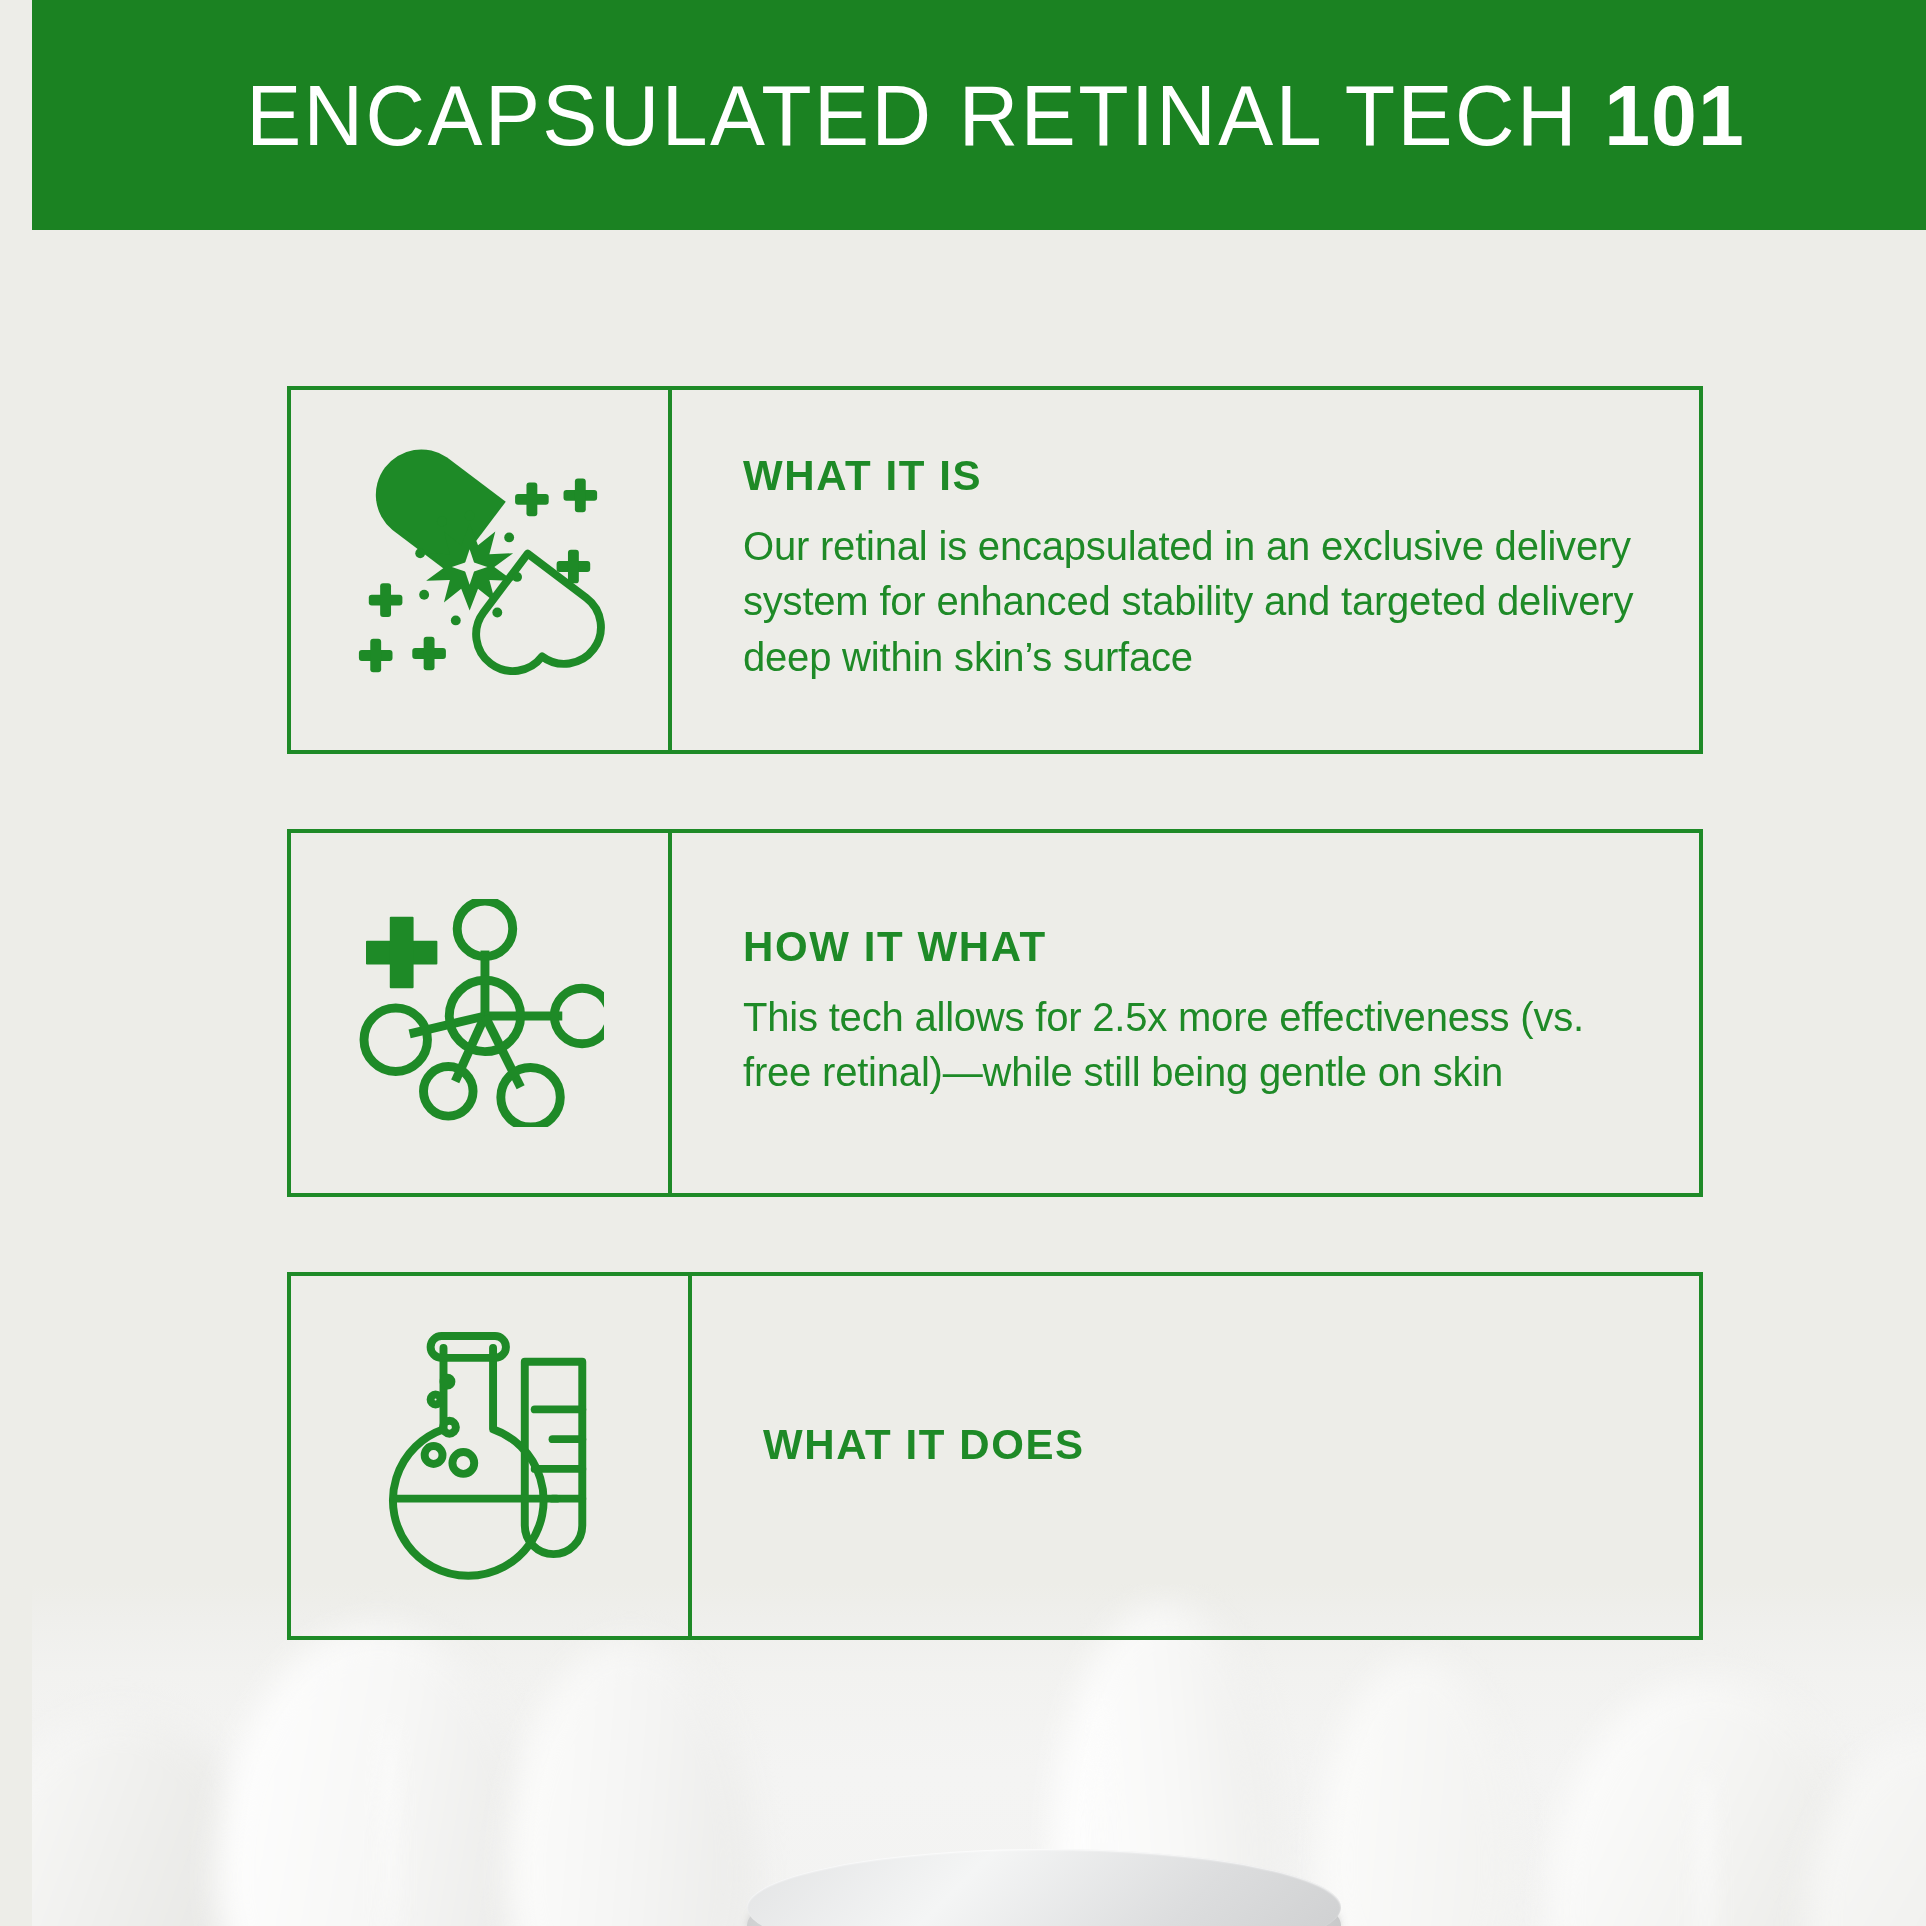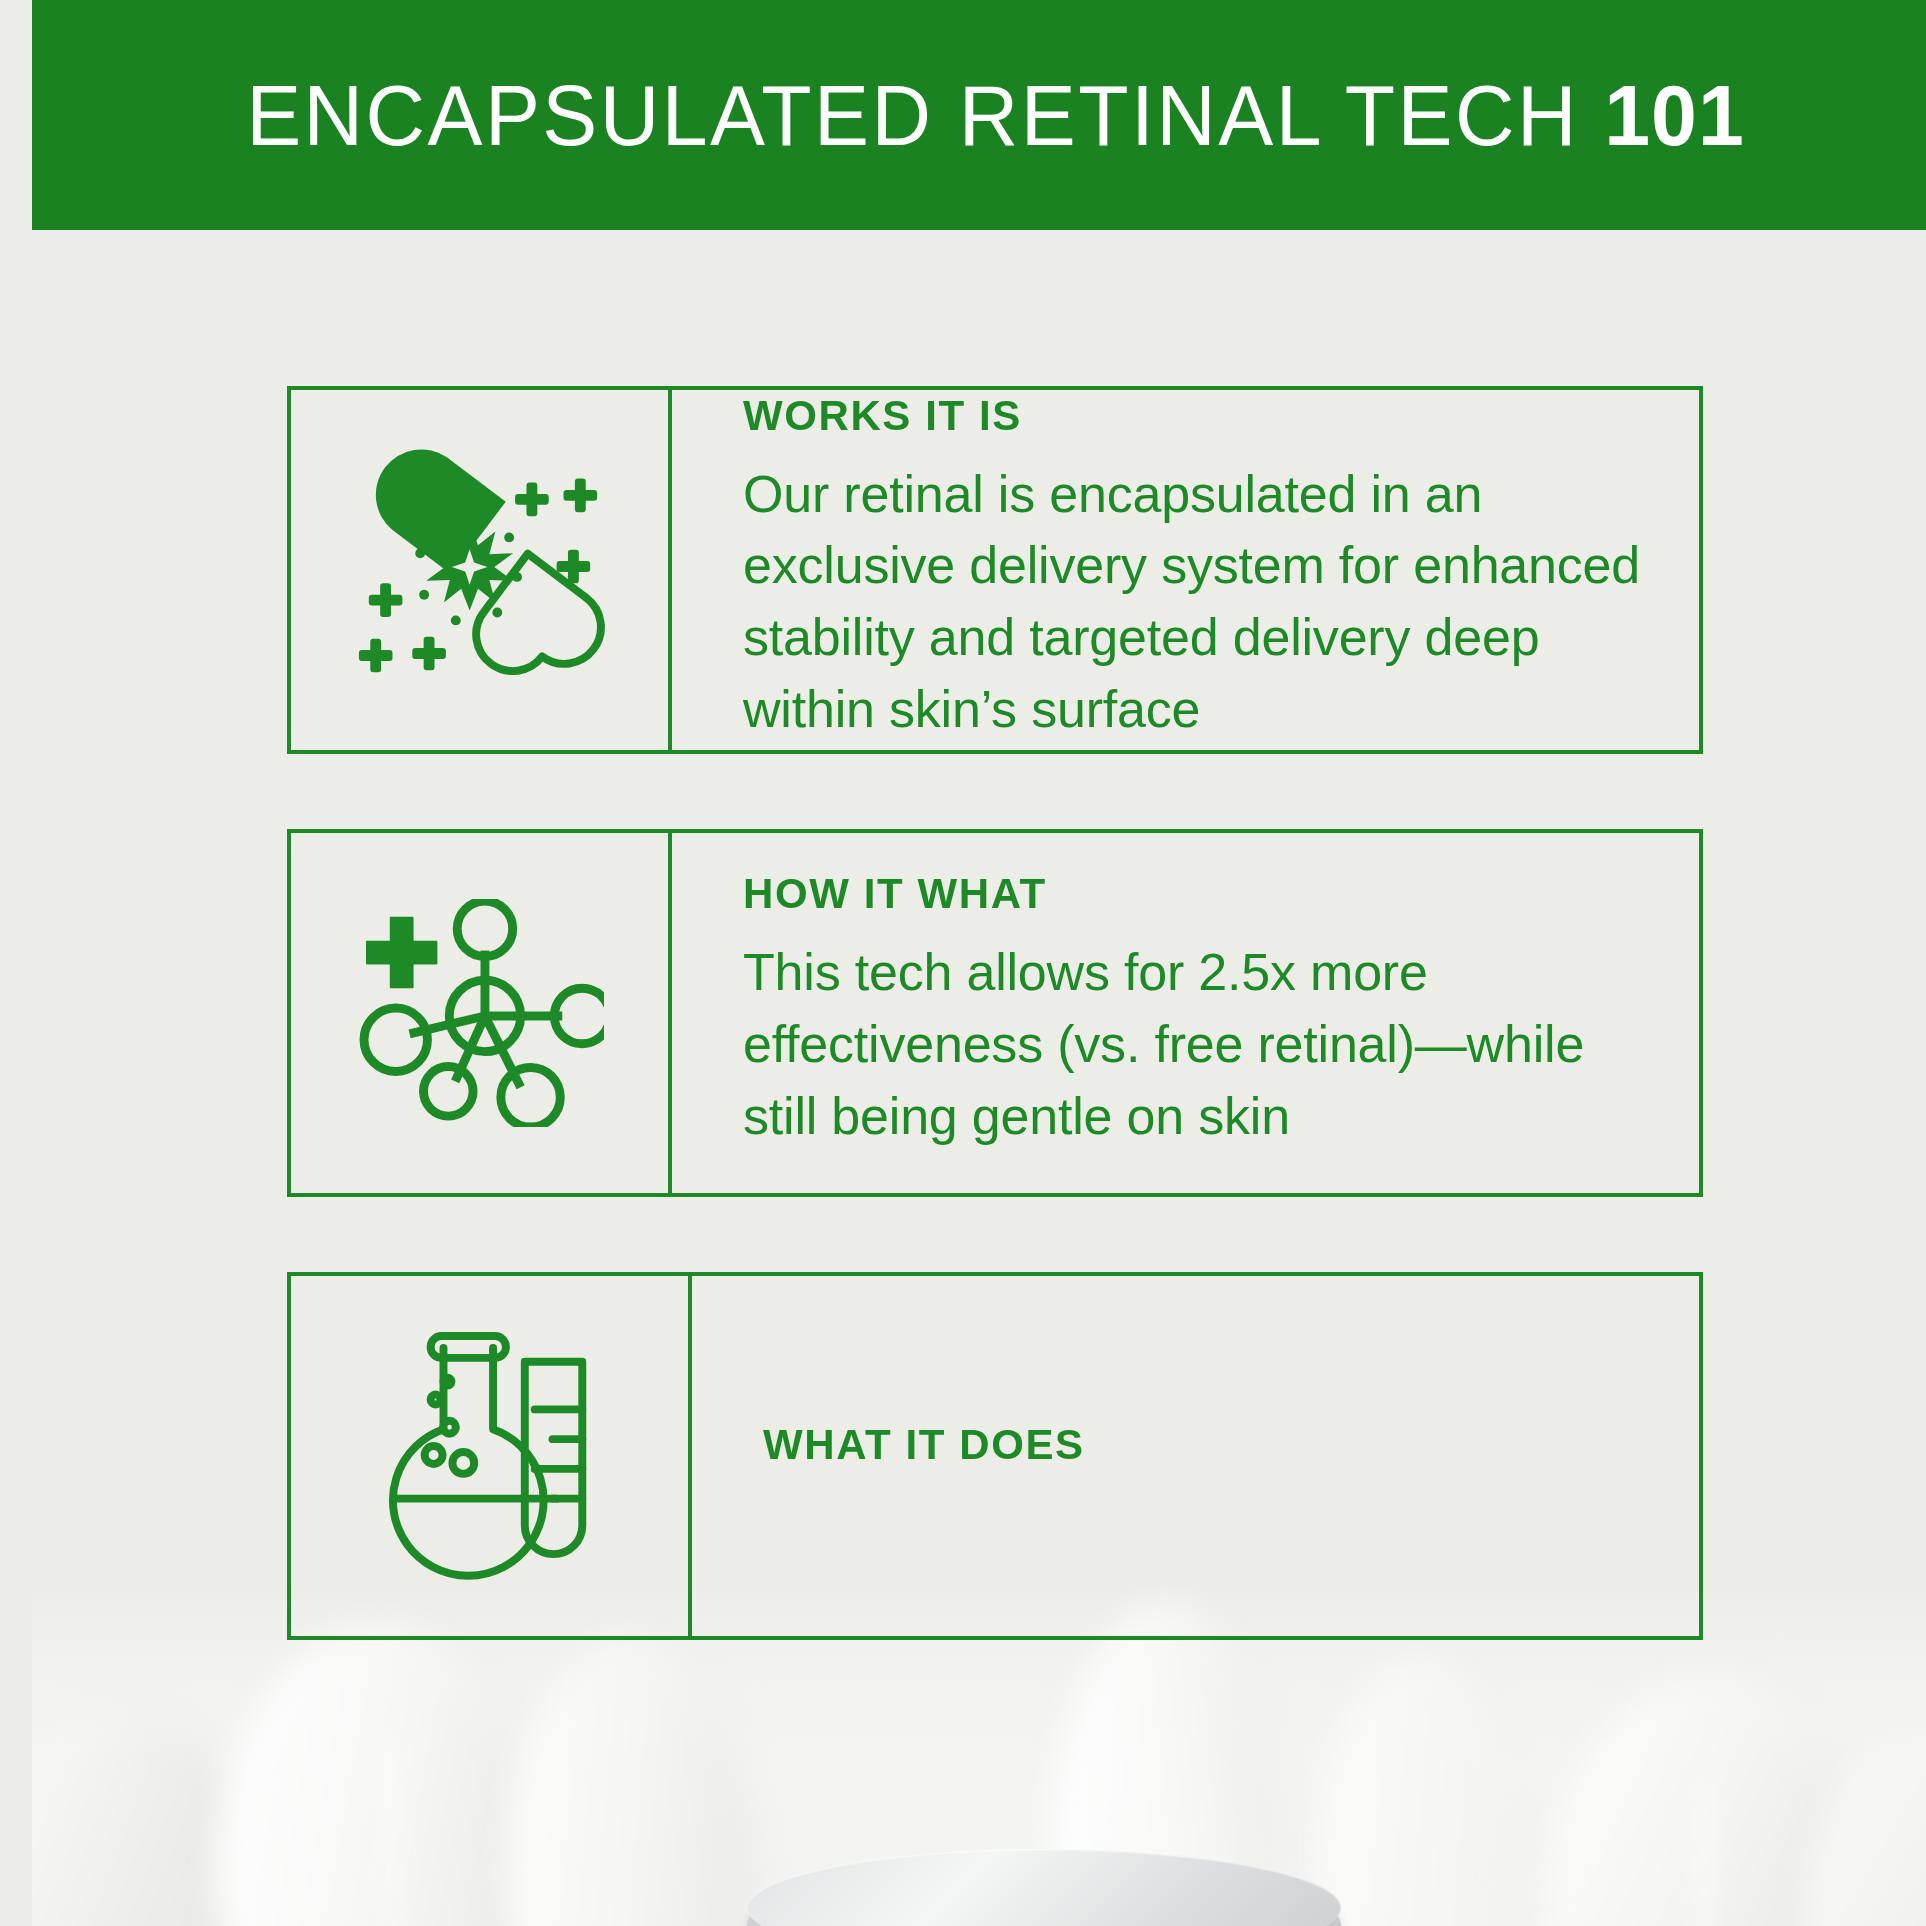--- a/index.html
+++ b/index.html
@@ -98,21 +98,21 @@
   .card-heading{
     color:#1E8A27;
     font-size:42px;
     font-weight:700;
     letter-spacing:1.6px;
     margin:0 0 22px 0;
     line-height:1;
   }
   .card-body{
     color:#1E8A27;
-    font-size:52px;
+    font-size:40px;
     font-weight:400;
     line-height:1.38;
     margin:0;
     letter-spacing:-0.2px;
   }
 </style>
 </head>
 <body>
 
 <div id="page">
@@ -177,21 +177,21 @@
                 <rect x="29.5" y="138.5" width="11" height="34" rx="3"></rect>
               <rect x="8" y="206" width="34" height="11" rx="3"></rect>
                 <rect x="19.5" y="194.5" width="11" height="34" rx="3"></rect>
               <rect x="62" y="204" width="34" height="11" rx="3"></rect>
                 <rect x="73.5" y="192.5" width="11" height="34" rx="3"></rect>
             </g>
           </g>
         </svg>
       </div>
       <div class="text-pane">
-        <h2 class="card-heading">WORKS IT IS</h2>
+        <h2 class="card-heading">WHAT IT IS</h2>
         <p class="card-body">Our retinal is encapsulated in an exclusive delivery system for enhanced stability and targeted delivery deep within skin’s surface</p>
       </div>
     </div>
 
     <div class="card">
       <div class="icon-pane">
         <svg width="248" height="228" viewBox="0 0 250 230">
           <g stroke="#1E8A27" stroke-width="9" fill="none">
 
             <line x1="130" y1="118" x2="130" y2="52"></line>

